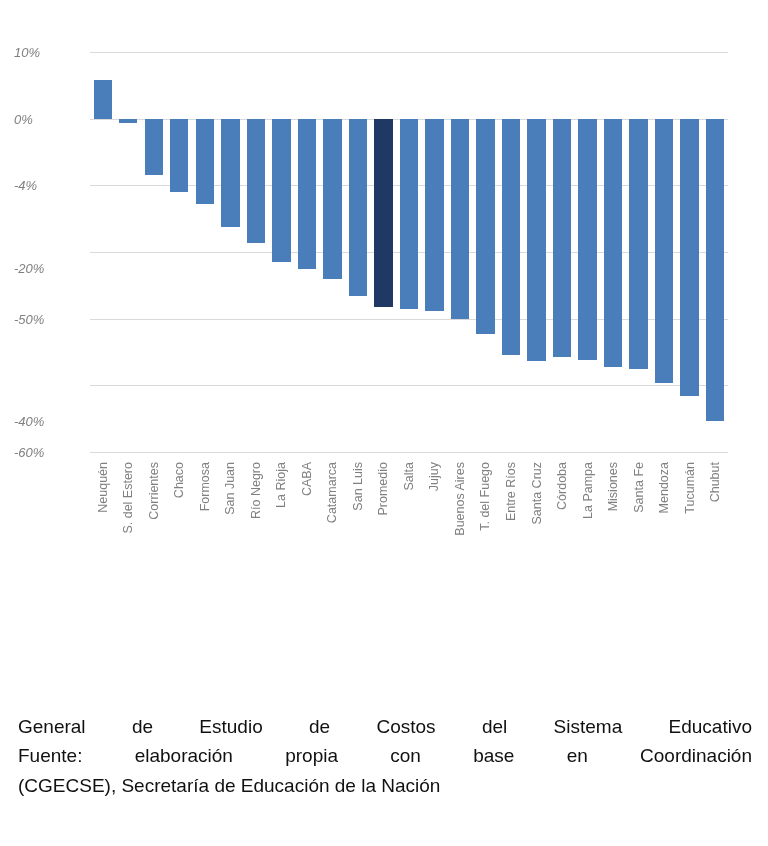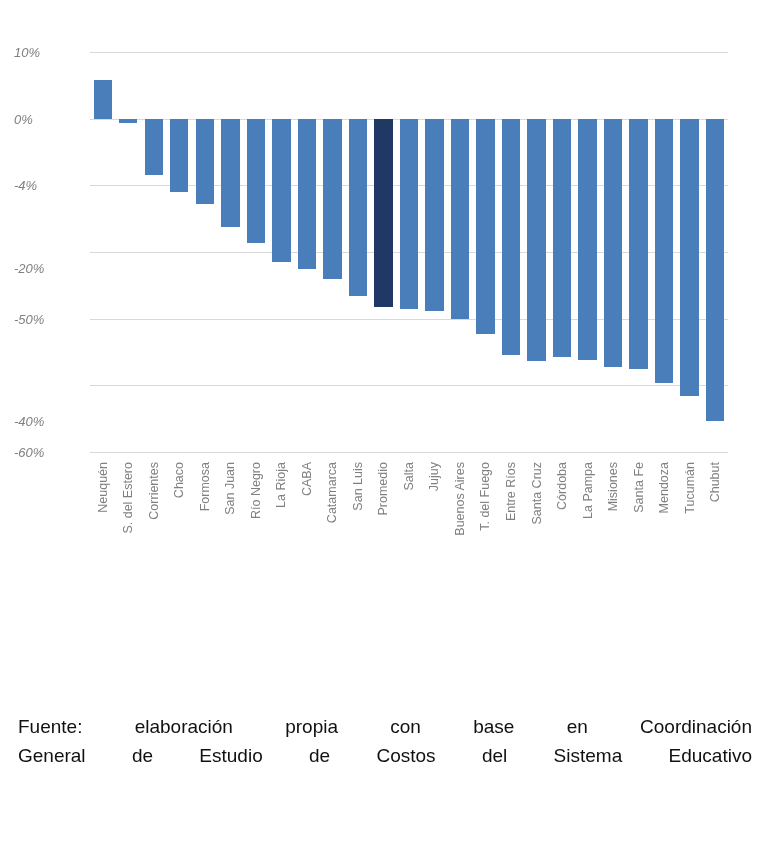--- a/index.html
+++ b/index.html
@@ -312,17 +312,18 @@
           <span>Tucumán</span>
         </div>
         <div class="xlabel">
           <span>Chubut</span>
         </div>
       </div>
 
   </div>
 
   <div class="source">
+    <div>General de Estudio de Costos del Sistema Educativo</div>
     <div>Fuente: elaboración propia con base en   Coordinación</div>
-    <div>General de Estudio de Costos del Sistema Educativo</div>
+    <div class="last">(CGECSE), Secretaría de Educación de la Nación</div>
   </div>
 
 </div>
 
 </body></html>

